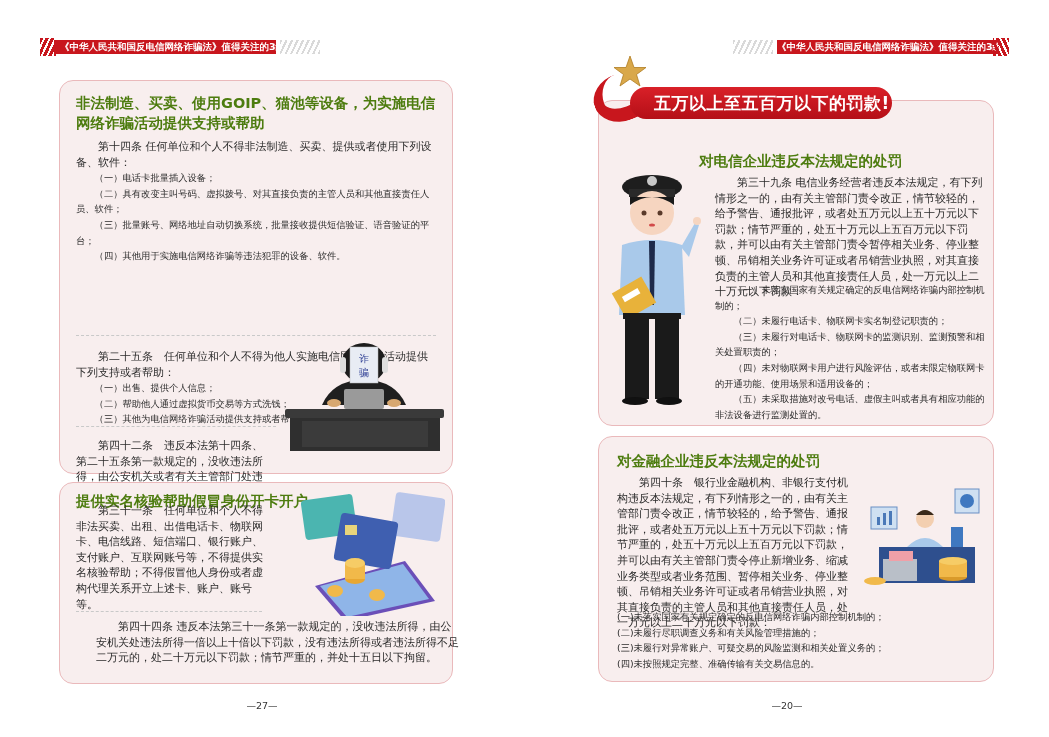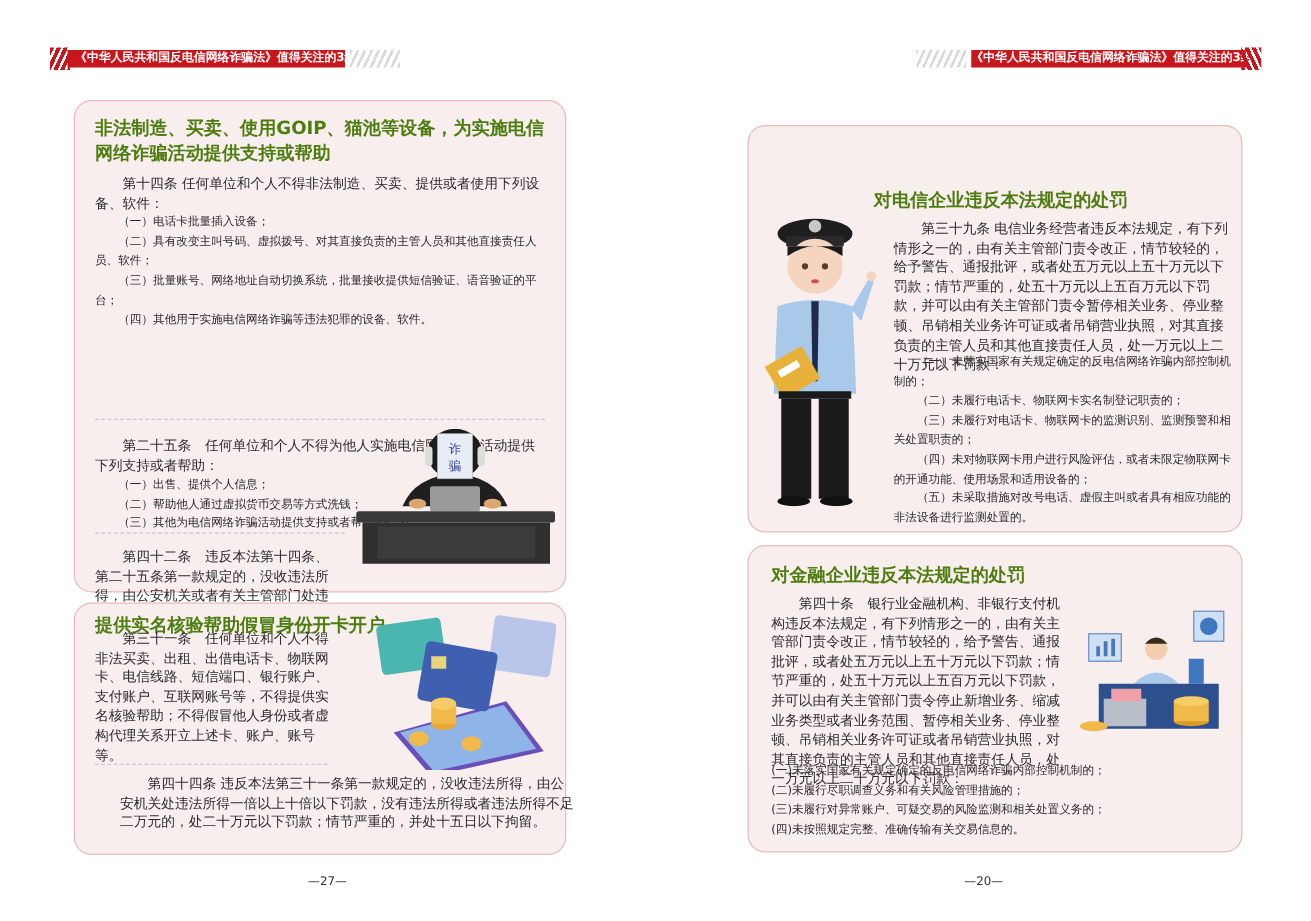--- a/index.html
+++ b/index.html
@@ -209,15 +209,24 @@
         <rect x="20" y="82" width="34" height="22" fill="#b9bfc8"></rect>
         <rect x="26" y="74" width="24" height="10" fill="#f0a0a8"></rect>
         <ellipse cx="90" cy="100" rx="14" ry="4" fill="#d99a2a"></ellipse>
         <rect x="76" y="84" width="28" height="16" fill="#f1b94a"></rect>
         <ellipse cx="90" cy="84" rx="14" ry="4" fill="#f6cc66"></ellipse>
         <ellipse cx="12" cy="104" rx="11" ry="4" fill="#f1b94a"></ellipse>
       </svg>
     </div>
   </div>
 
+  <div class="banner-wrap">
+    <div class="swoosh"></div>
+    <div class="banner">五万以上至五百万以下的罚款!</div>
+    <div class="star">
+      <svg width="34" height="34" viewBox="0 0 34 34">
+        <polygon points="17,1 21,12.5 33,12.5 23.5,19.5 27,31 17,24 7,31 10.5,19.5 1,12.5 13,12.5" fill="#d9a84a" stroke="#b07c22" stroke-width="0.8"></polygon>
+      </svg>
+    </div>
+  </div>
 
   <div class="page-num">—20—</div>
 </div>
 
 </body></html>

